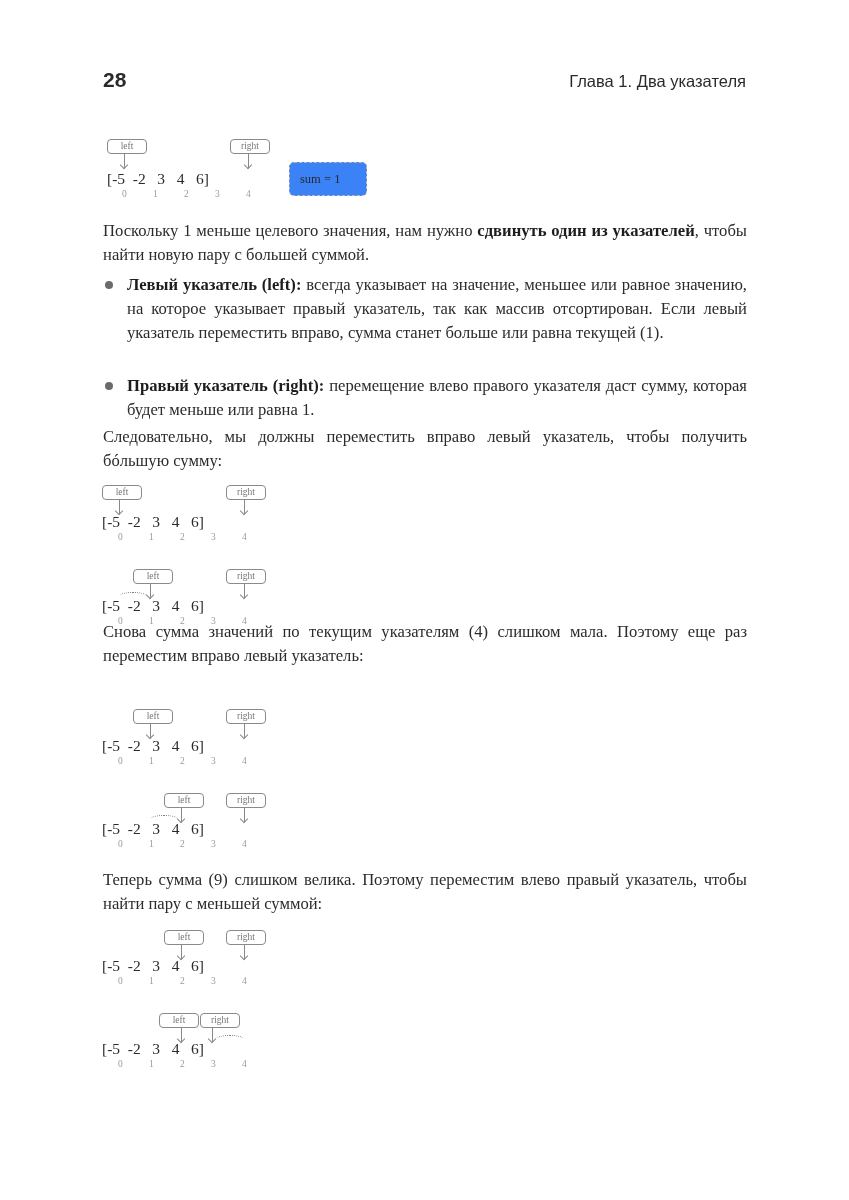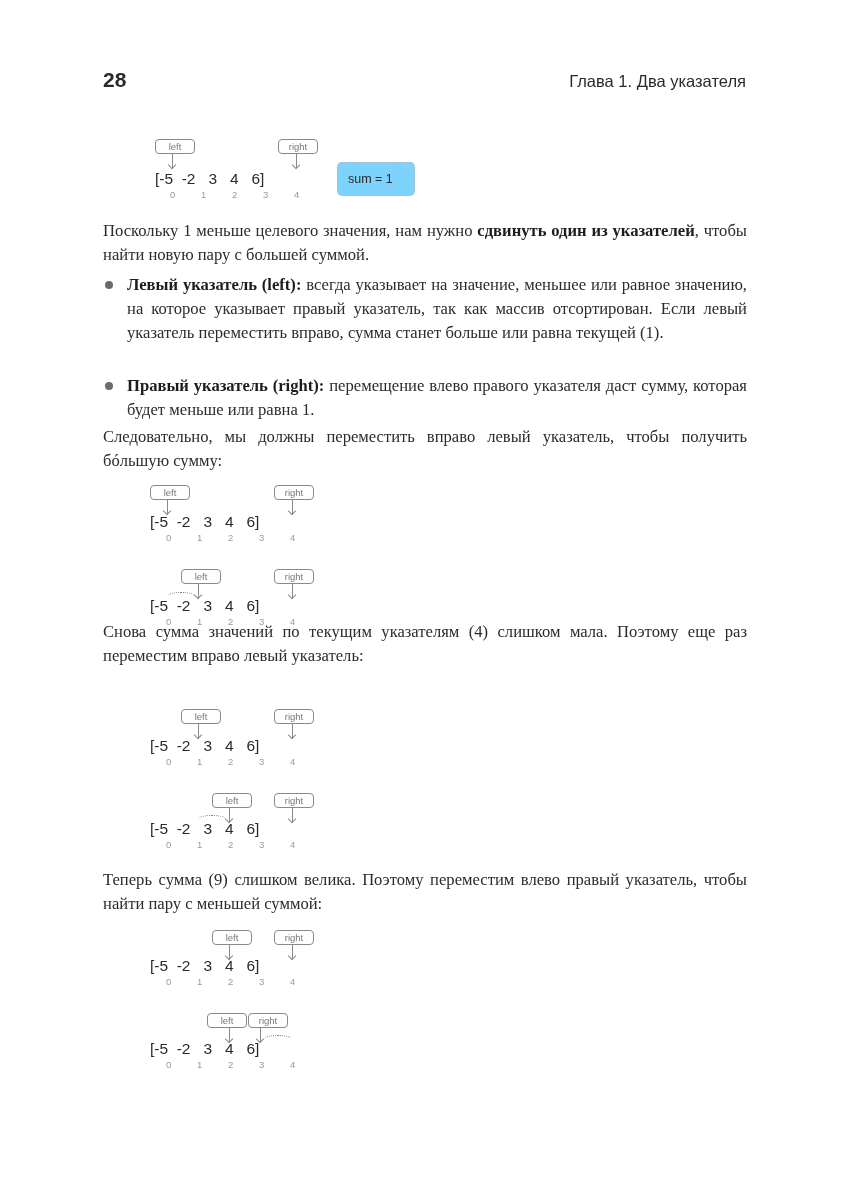--- a/index.html
+++ b/index.html
@@ -6,27 +6,27 @@
   body { width:849px; height:1200px; background:#ffffff; position:relative; overflow:hidden; color:#222; }
   .abs { position:absolute;text-align:center; }
   .pagenum { left:103px; top:68px; font-family:"Liberation Sans", sans-serif; font-weight:bold; font-size:21px; color:#2a2a2a; }
   .runhead { right:103px; top:72px; font-family:"Liberation Sans", sans-serif; font-size:16.5px; color:#2a2a2a; }
   .para { left:103px; width:644px; font-family:"Liberation Serif", serif; font-size:16.6px; line-height:24px; color:#2b2b2b; text-align:justify; }
   .para b { font-weight:bold; color:#1d1d1d; }
   .bullet { left:103px; width:644px; font-family:"Liberation Serif", serif; font-size:16.6px; line-height:24px; color:#2b2b2b; text-align:justify; padding-left:24px; box-sizing:border-box; }
   .bullet .dot { position:absolute; left:2px; top:8px; width:8px; height:8px; border-radius:50%; background:#6b6b6b; }
   .bullet b { color:#1d1d1d; }
 
-  .diagram { position:absolute; width:460px; height:70px; font-family:Liberation Sans, sans-serif;margin-left:48px; }
+  .diagram { position:absolute; width:460px; height:70px; font-family:Liberation Serif, serif; }
   .ptr { position:absolute; top:0; height:13px; border:1px solid #8a8a8a; border-radius:4px; font-size:9.5px; line-height:13px; color:#777; text-align:center; background:#fff; }
   .ptr-arrow { position:absolute; width:1px; background:#888; }
   .ptr-arrow::after { content:""; position:absolute; left:-3px; bottom:0; width:5px; height:5px; border-right:1px solid #888; border-bottom:1px solid #888; transform:rotate(45deg); transform-origin:center; }
   .arr-text { position:absolute; font-size:15.5px; color:#2a2a2a; white-space:pre; }
   .idx { position:absolute; font-size:9.5px; color:#9a9a9a; }
-  .sumbox { position:absolute; border:1.5px dashed #b8b8b8; background:#7dd3fc; border-radius:5px; height:30px; font-size:12.5px; line-height:30px; color:#2a2a2a; white-space:pre; box-sizing:border-box; padding:0 10px; }
+  .sumbox { position:absolute; border:1.5px dashed #b8b8b8; background:#3b82f6; border-radius:5px; height:30px; font-size:12.5px; line-height:30px; color:#2a2a2a; white-space:pre; box-sizing:border-box; padding:0 10px; }
   .sumbox .long-arrow { display:inline-block; position:relative; width:44px; height:1px; background:#333; vertical-align:middle; margin:0 10px 0 12px; }
   .sumbox .long-arrow::after { content:""; position:absolute; right:0; top:-3px; width:6px; height:6px; border-right:1px solid #333; border-top:1px solid #333; transform:rotate(45deg); }
   .move-arc { position:absolute; border-top:1.5px dotted #777; border-radius:50% 50% 0 0; height:6px; }
 </style>
 </head>
 <body>
 
 <div class="abs pagenum">28</div>
 <div class="abs runhead">Глава 1. Два указателя</div>
 

